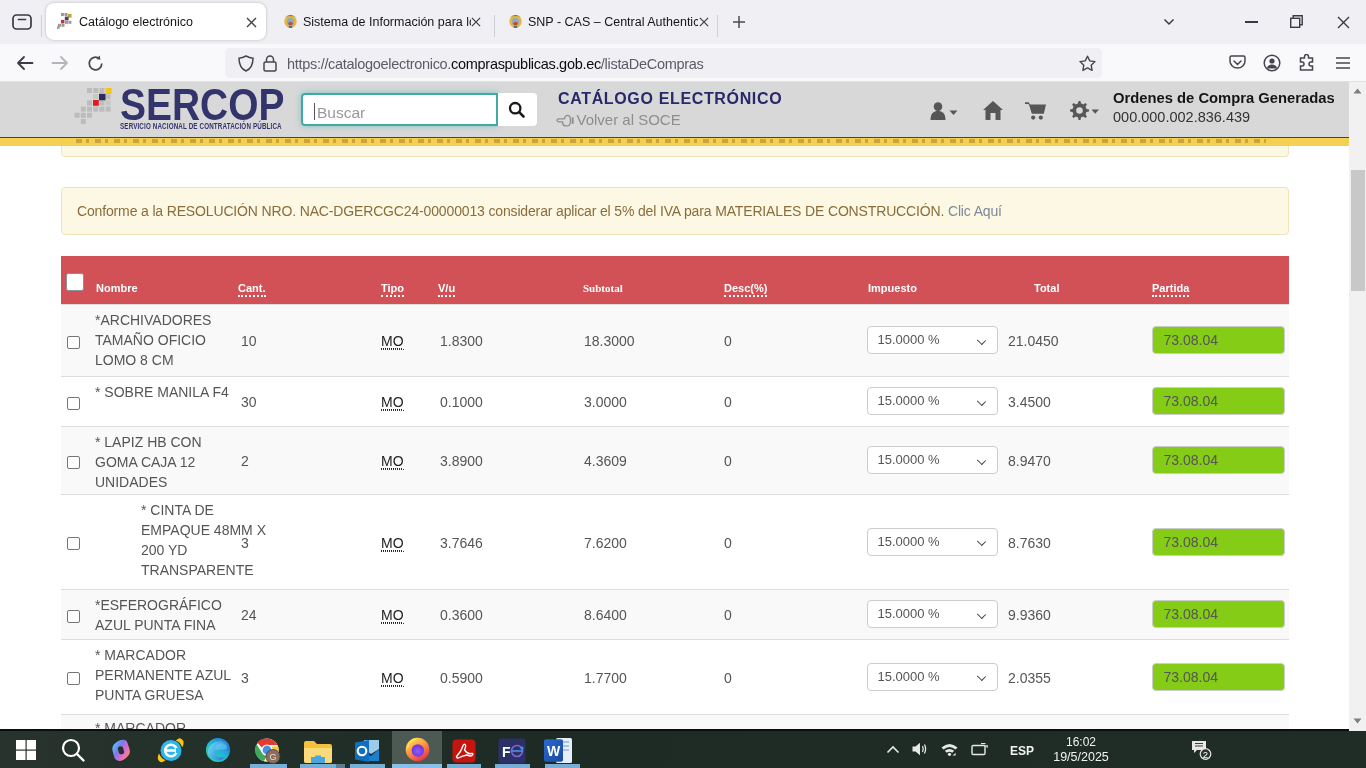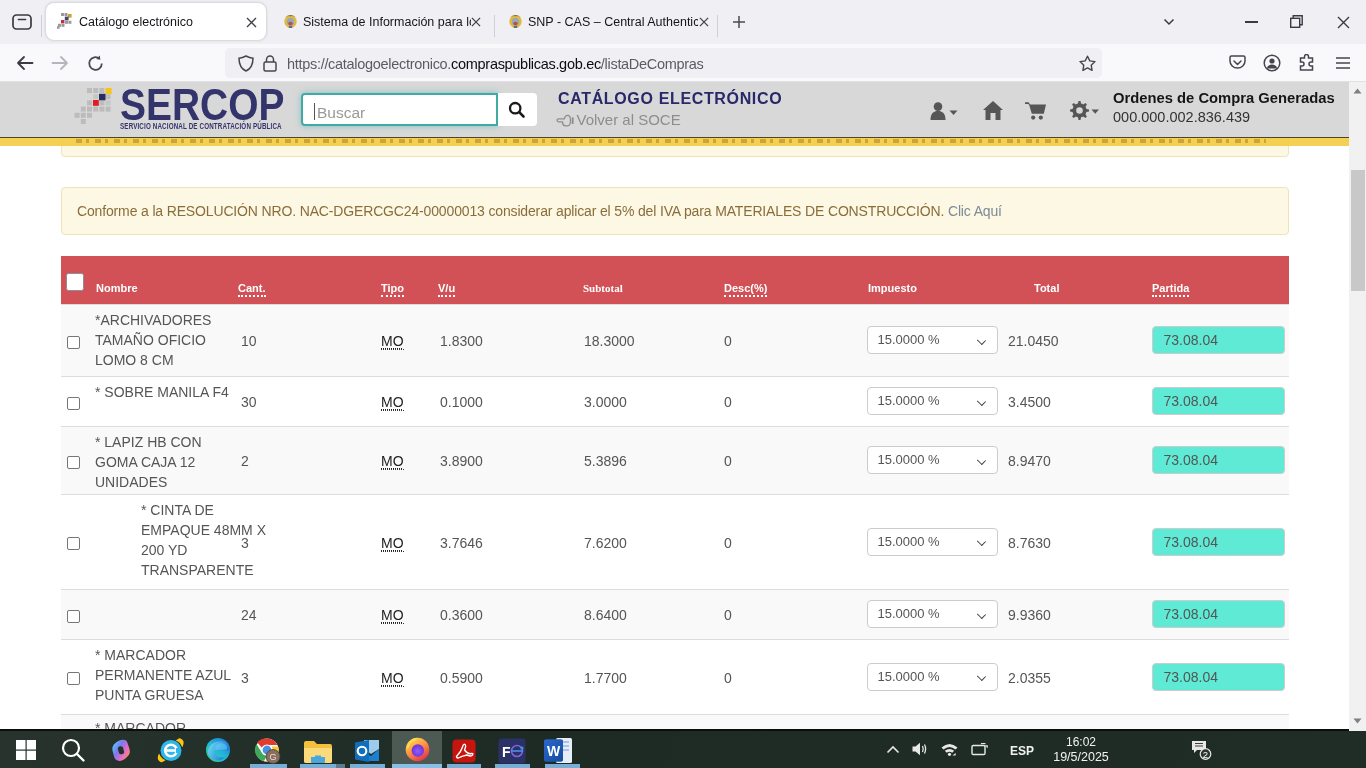--- a/index.html
+++ b/index.html
@@ -30,21 +30,21 @@
   .th { position:absolute; color:#fff; font-weight:bold; font-size:11px; }
   .th.dot { border-bottom:2px dotted #fff; padding-bottom:1px; }
   .row { position:absolute; left:0; width:1228px; border-top:1px solid #ddd; }
   .odd { background:#f9f9f9; }
   .cell { position:absolute; font-size:14px; color:#555; }
   .name { left:34px; line-height:20px; white-space:nowrap; }
   .cb { position:absolute; left:5.5px; width:13px; height:13px; border:1.5px solid #767676; border-radius:2px; background:#fff; }
   .mo { position:absolute; left:320px; font-size:14px; color:#222; border-bottom:1px dotted #333; text-decoration:underline dotted 1px; text-underline-offset:2px; }
   .sel { position:absolute; left:805.5px; width:131.5px; height:28px; border:1px solid #ccc; border-radius:4px; background:#fff; font-size:13px; color:#555; line-height:26px; padding-left:10px; }
   .sel:after { content:""; position:absolute; right:12px; top:9.5px; width:6px; height:6px; border-right:1.5px solid #3a3a3a; border-bottom:1.5px solid #3a3a3a; transform:rotate(45deg) scale(1,.85); }
-  .inp { position:absolute; left:1090.5px; width:133px; height:28px; border:1px solid #ccc; border-radius:4px; background:#5eead4; font-size:14px; color:#555; line-height:26px; padding-left:11px; }
+  .inp { position:absolute; left:1090.5px; width:133px; height:28px; border:1px solid #ccc; border-radius:4px; background:#84cc16; font-size:14px; color:#555; line-height:26px; padding-left:11px; }
 
   
   #taskbar { position:absolute; left:0; top:729px; width:1366px; height:39px; background:linear-gradient(90deg,#27332c,#1e2b25 40%,#202d26); border-top:2.2px solid #0b0e0c; }
   .ul { position:absolute; top:33px; height:4px; background:#76aed6; }
 </style>
 </head>
 <body>
 
 <div id="tabbar">
 
@@ -294,39 +294,40 @@
   <div class="sel" style="top:10.0px;">15.0000 %</div>
   <div class="cell" style="left:947px; top:17.0px;">3.4500</div>
   <div class="inp" style="top:10.0px;">73.08.04</div>
 </div>
 <div class="row odd" style="top:170.5px; height:68px;">
   <div class="cell name" style="top:5.4px;">* LAPIZ HB CON<br>GOMA CAJA 12<br>UNIDADES</div>
   <div class="cb" style="top:28.5px;"></div>
   <div class="cell" style="left:180px; top:26.0px;">2</div>
   <div class="mo" style="top:26.0px;">MO</div>
   <div class="cell" style="left:379px; top:26.0px;">3.8900</div>
-  <div class="cell" style="left:523px; top:26.0px;">5.3896</div>
+  <div class="cell" style="left:523px; top:26.0px;">4.3609</div>
   <div class="cell" style="left:663px; top:26.0px;">0</div>
   <div class="sel" style="top:19.0px;">15.0000 %</div>
   <div class="cell" style="left:947px; top:26.0px;">8.9470</div>
   <div class="inp" style="top:19.0px;">73.08.04</div>
 </div>
 <div class="row" style="top:238.5px; height:95px;">
   <div class="cell name" style="top:5.4px;margin-left:46px;">* CINTA DE<br>EMPAQUE 48MM X<br>200 YD<br>TRANSPARENTE</div>
   <div class="cb" style="top:42.0px;"></div>
   <div class="cell" style="left:180px; top:39.5px;">3</div>
   <div class="mo" style="top:39.5px;">MO</div>
   <div class="cell" style="left:379px; top:39.5px;">3.7646</div>
   <div class="cell" style="left:523px; top:39.5px;">7.6200</div>
   <div class="cell" style="left:663px; top:39.5px;">0</div>
   <div class="sel" style="top:32.5px;">15.0000 %</div>
   <div class="cell" style="left:947px; top:39.5px;">8.7630</div>
   <div class="inp" style="top:32.5px;">73.08.04</div>
 </div>
 <div class="row odd" style="top:333.5px; height:50px;">
+  <div class="cell name" style="top:5.4px;">*ESFEROGRÁFICO<br>AZUL PUNTA FINA</div>
   <div class="cb" style="top:19.5px;"></div>
   <div class="cell" style="left:180px; top:17.0px;">24</div>
   <div class="mo" style="top:17.0px;">MO</div>
   <div class="cell" style="left:379px; top:17.0px;">0.3600</div>
   <div class="cell" style="left:523px; top:17.0px;">8.6400</div>
   <div class="cell" style="left:663px; top:17.0px;">0</div>
   <div class="sel" style="top:10.0px;">15.0000 %</div>
   <div class="cell" style="left:947px; top:17.0px;">9.9360</div>
   <div class="inp" style="top:10.0px;">73.08.04</div>
 </div>

